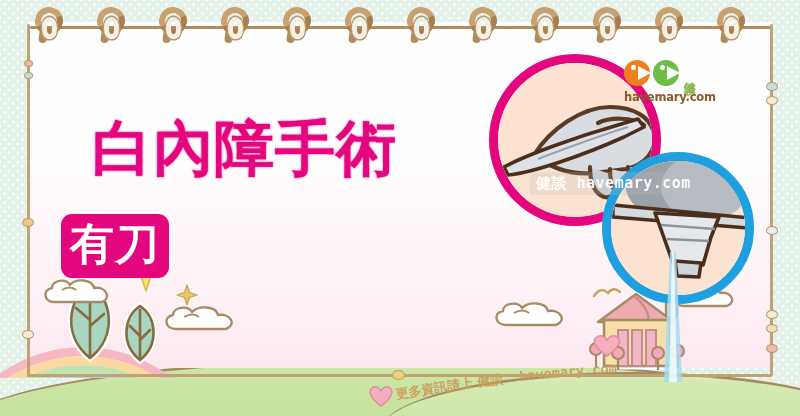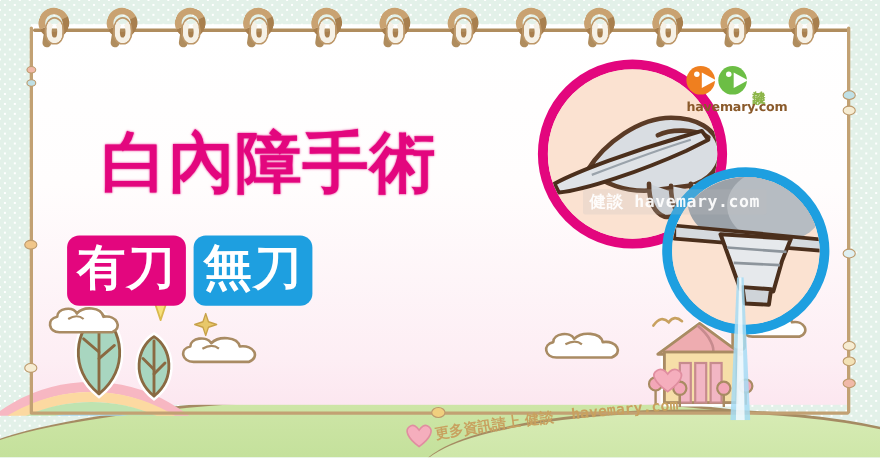--- a/index.html
+++ b/index.html
@@ -300,21 +300,20 @@
 
     <svg style="position:absolute;left:625px;top:230px;width:40px;height:130px;z-index:5" viewBox="0 0 40 130">
       <path d="M17 0 L23 0 L29 130 L11 130 Z" fill="#a6dcf5" opacity="0.85"></path>
       <path d="M19 0 L21 0 L24 130 L16 130 Z" fill="#ffffff" opacity="0.75"></path>
     </svg>
 
     <div class="headline" style="left:64px; top:96px;">白內障手術</div>
 
     <div class="subline" style="left:18px; top:192px;margin-left:15px;">
       <span class="chip magenta">有刀</span>
-      <span class="chip blue">無刀</span>
     </div>
 
     <div class="watermark" style="left:502px; top:150px;">健談 havemary.com</div>
 
     <div class="logo">
       <div class="logo-row">
         <div class="pac orange">
           <i class="mouth"></i>
             <i class="eye"></i>
         </div>

